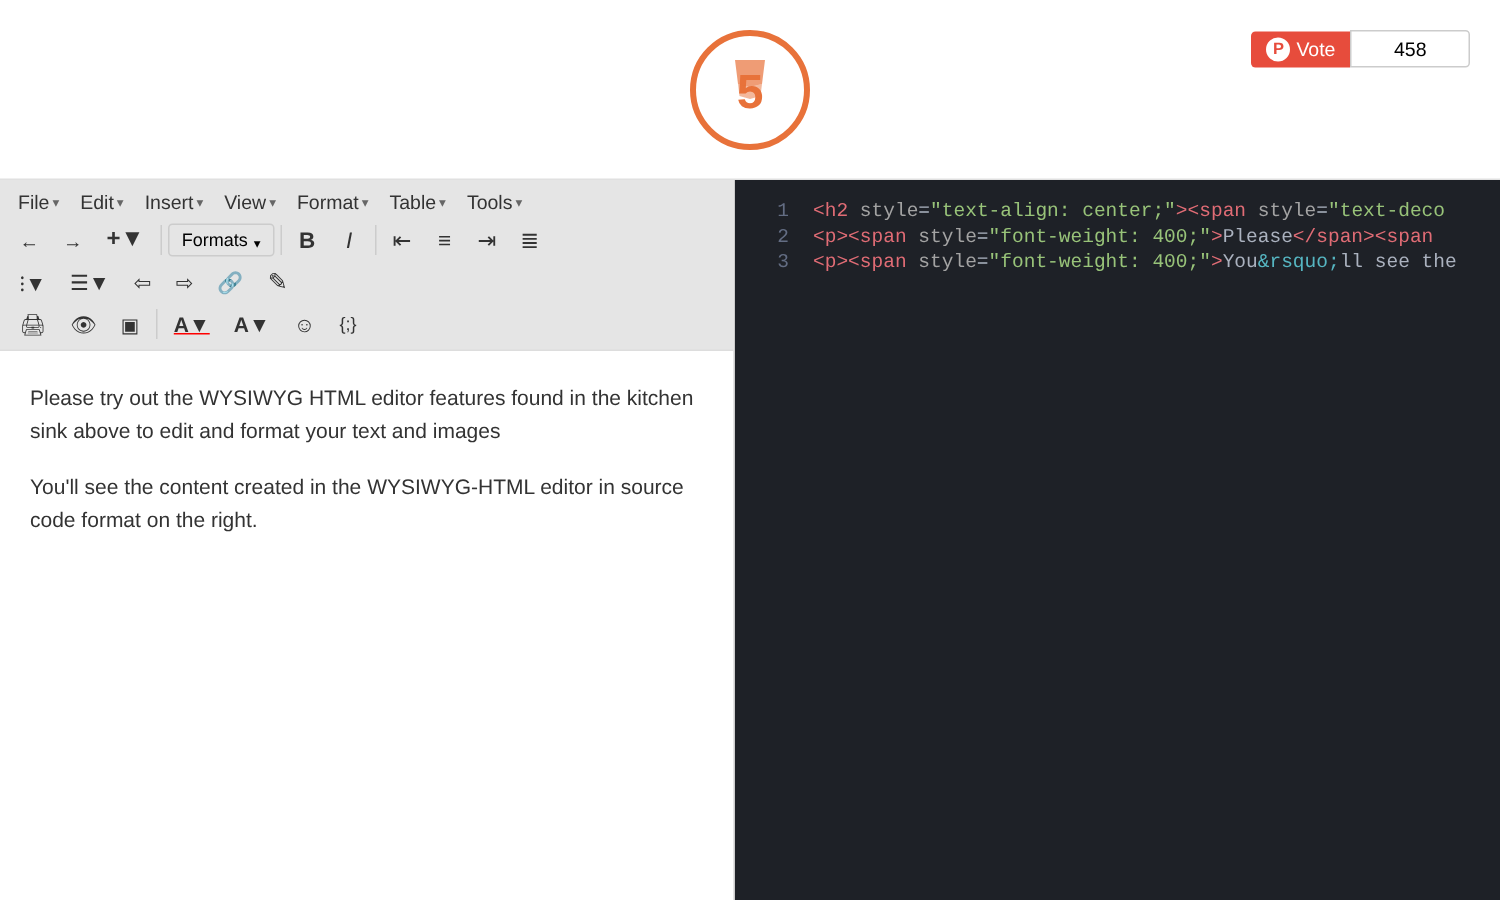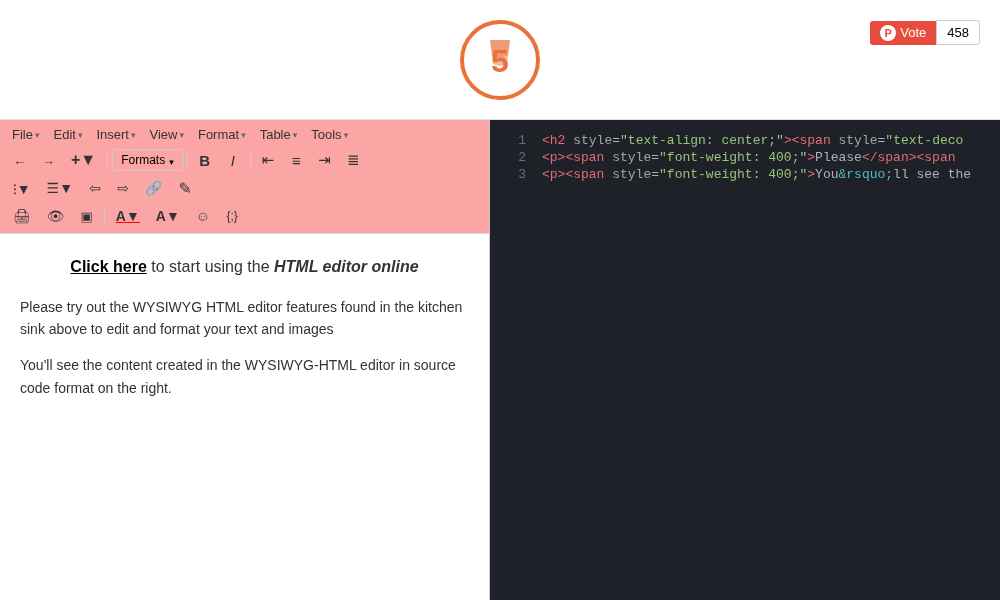--- a/index.html
+++ b/index.html
@@ -47,21 +47,21 @@
       font-size: 13px;
       cursor: pointer;
       display: flex;
       align-items: center;
       gap: 4px;
       border-radius: 3px 0 0 3px;
     }
     #vote-count {
       background: #fff;
       border: 1px solid #ccc;
-      padding: 4px 10px;
+      padding: 4px 28px;
       font-size: 13px;
       border-radius: 0 3px 3px 0;
     }
     #vote-btn .p-icon {
       background: #fff;
       color: #e74c3c;
       font-weight: bold;
       font-size: 11px;
       width: 16px;
       height: 16px;
@@ -82,21 +82,21 @@
     #editor-panel {
       width: 490px;
       background: #fff;
       border-right: 1px solid #ccc;
       display: flex;
       flex-direction: column;
     }
 
     
     #toolbar {
-      background: #fca5a5;
+      background: #e5e5e5;
       border-bottom: 1px solid #ddd;
       padding: 4px 6px;
     }
     .toolbar-row {
       display: flex;
       align-items: center;
       gap: 2px;
       flex-wrap: wrap;
       margin-bottom: 2px;
     }
@@ -308,23 +308,20 @@
         <button class="tb-btn" title="Code View" style="font-size:13px;">▣</button>
         <div class="toolbar-sep"></div>
         <button class="tb-btn" title="Text Color" style="font-size:14px; font-weight:bold; text-decoration: underline; text-decoration-color: red;">A▼</button>
         <button class="tb-btn" title="Background Color" style="font-size:14px; font-weight:bold;">A▼</button>
         <button class="tb-btn" title="Emoji" style="font-size:14px;">☺</button>
         <button class="tb-btn" title="Code" style="font-size:12px;">{;}</button>
       </div>
     </div>
 
     <div id="editor-content">
-      <div class="click-here-line">
-        <span class="click-here-link">Click here</span><span> to start using the </span><span class="italic-bold">HTML editor online</span>
-      </div>
       <p>Please try out the WYSIWYG HTML editor features found in the kitchen sink above to edit and format your text and images</p>
       <p>You'll see the content created in the WYSIWYG-HTML editor in source code format on the right.</p>
     </div>
 
   </div>
 
   <div id="source-panel">
     <div class="code-line">
       <span class="line-num">1</span>
       <span class="code-content">

